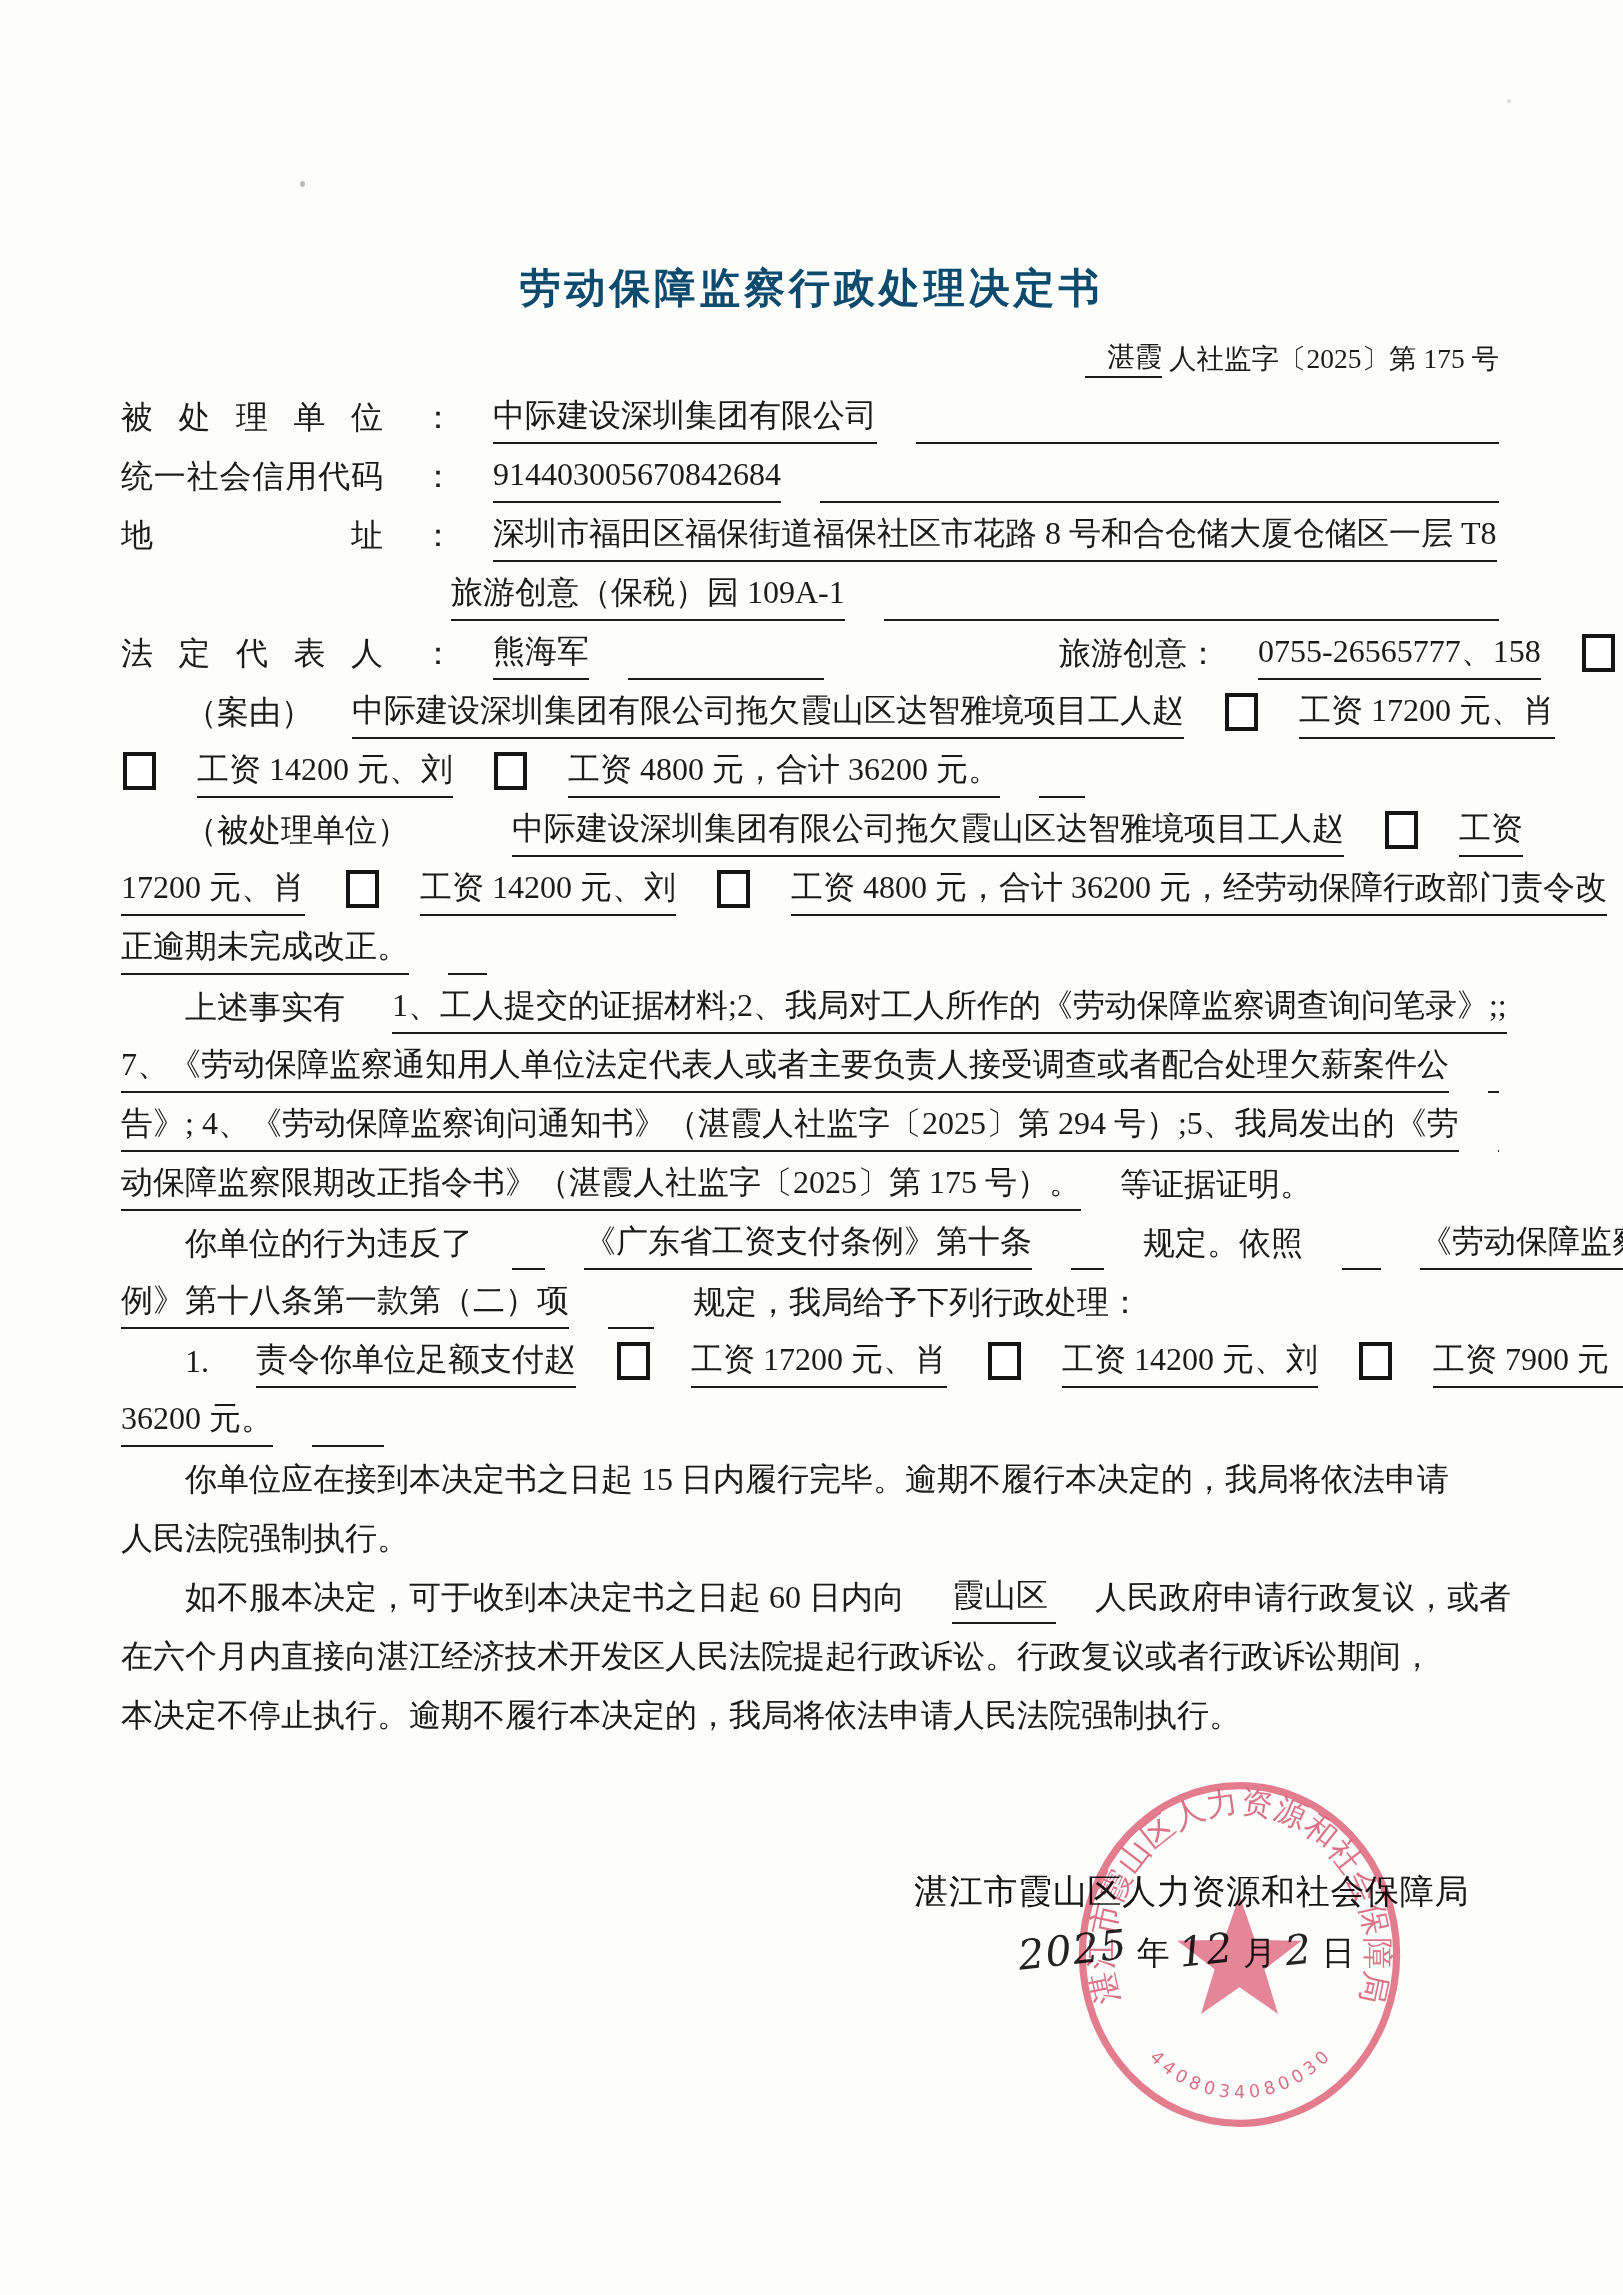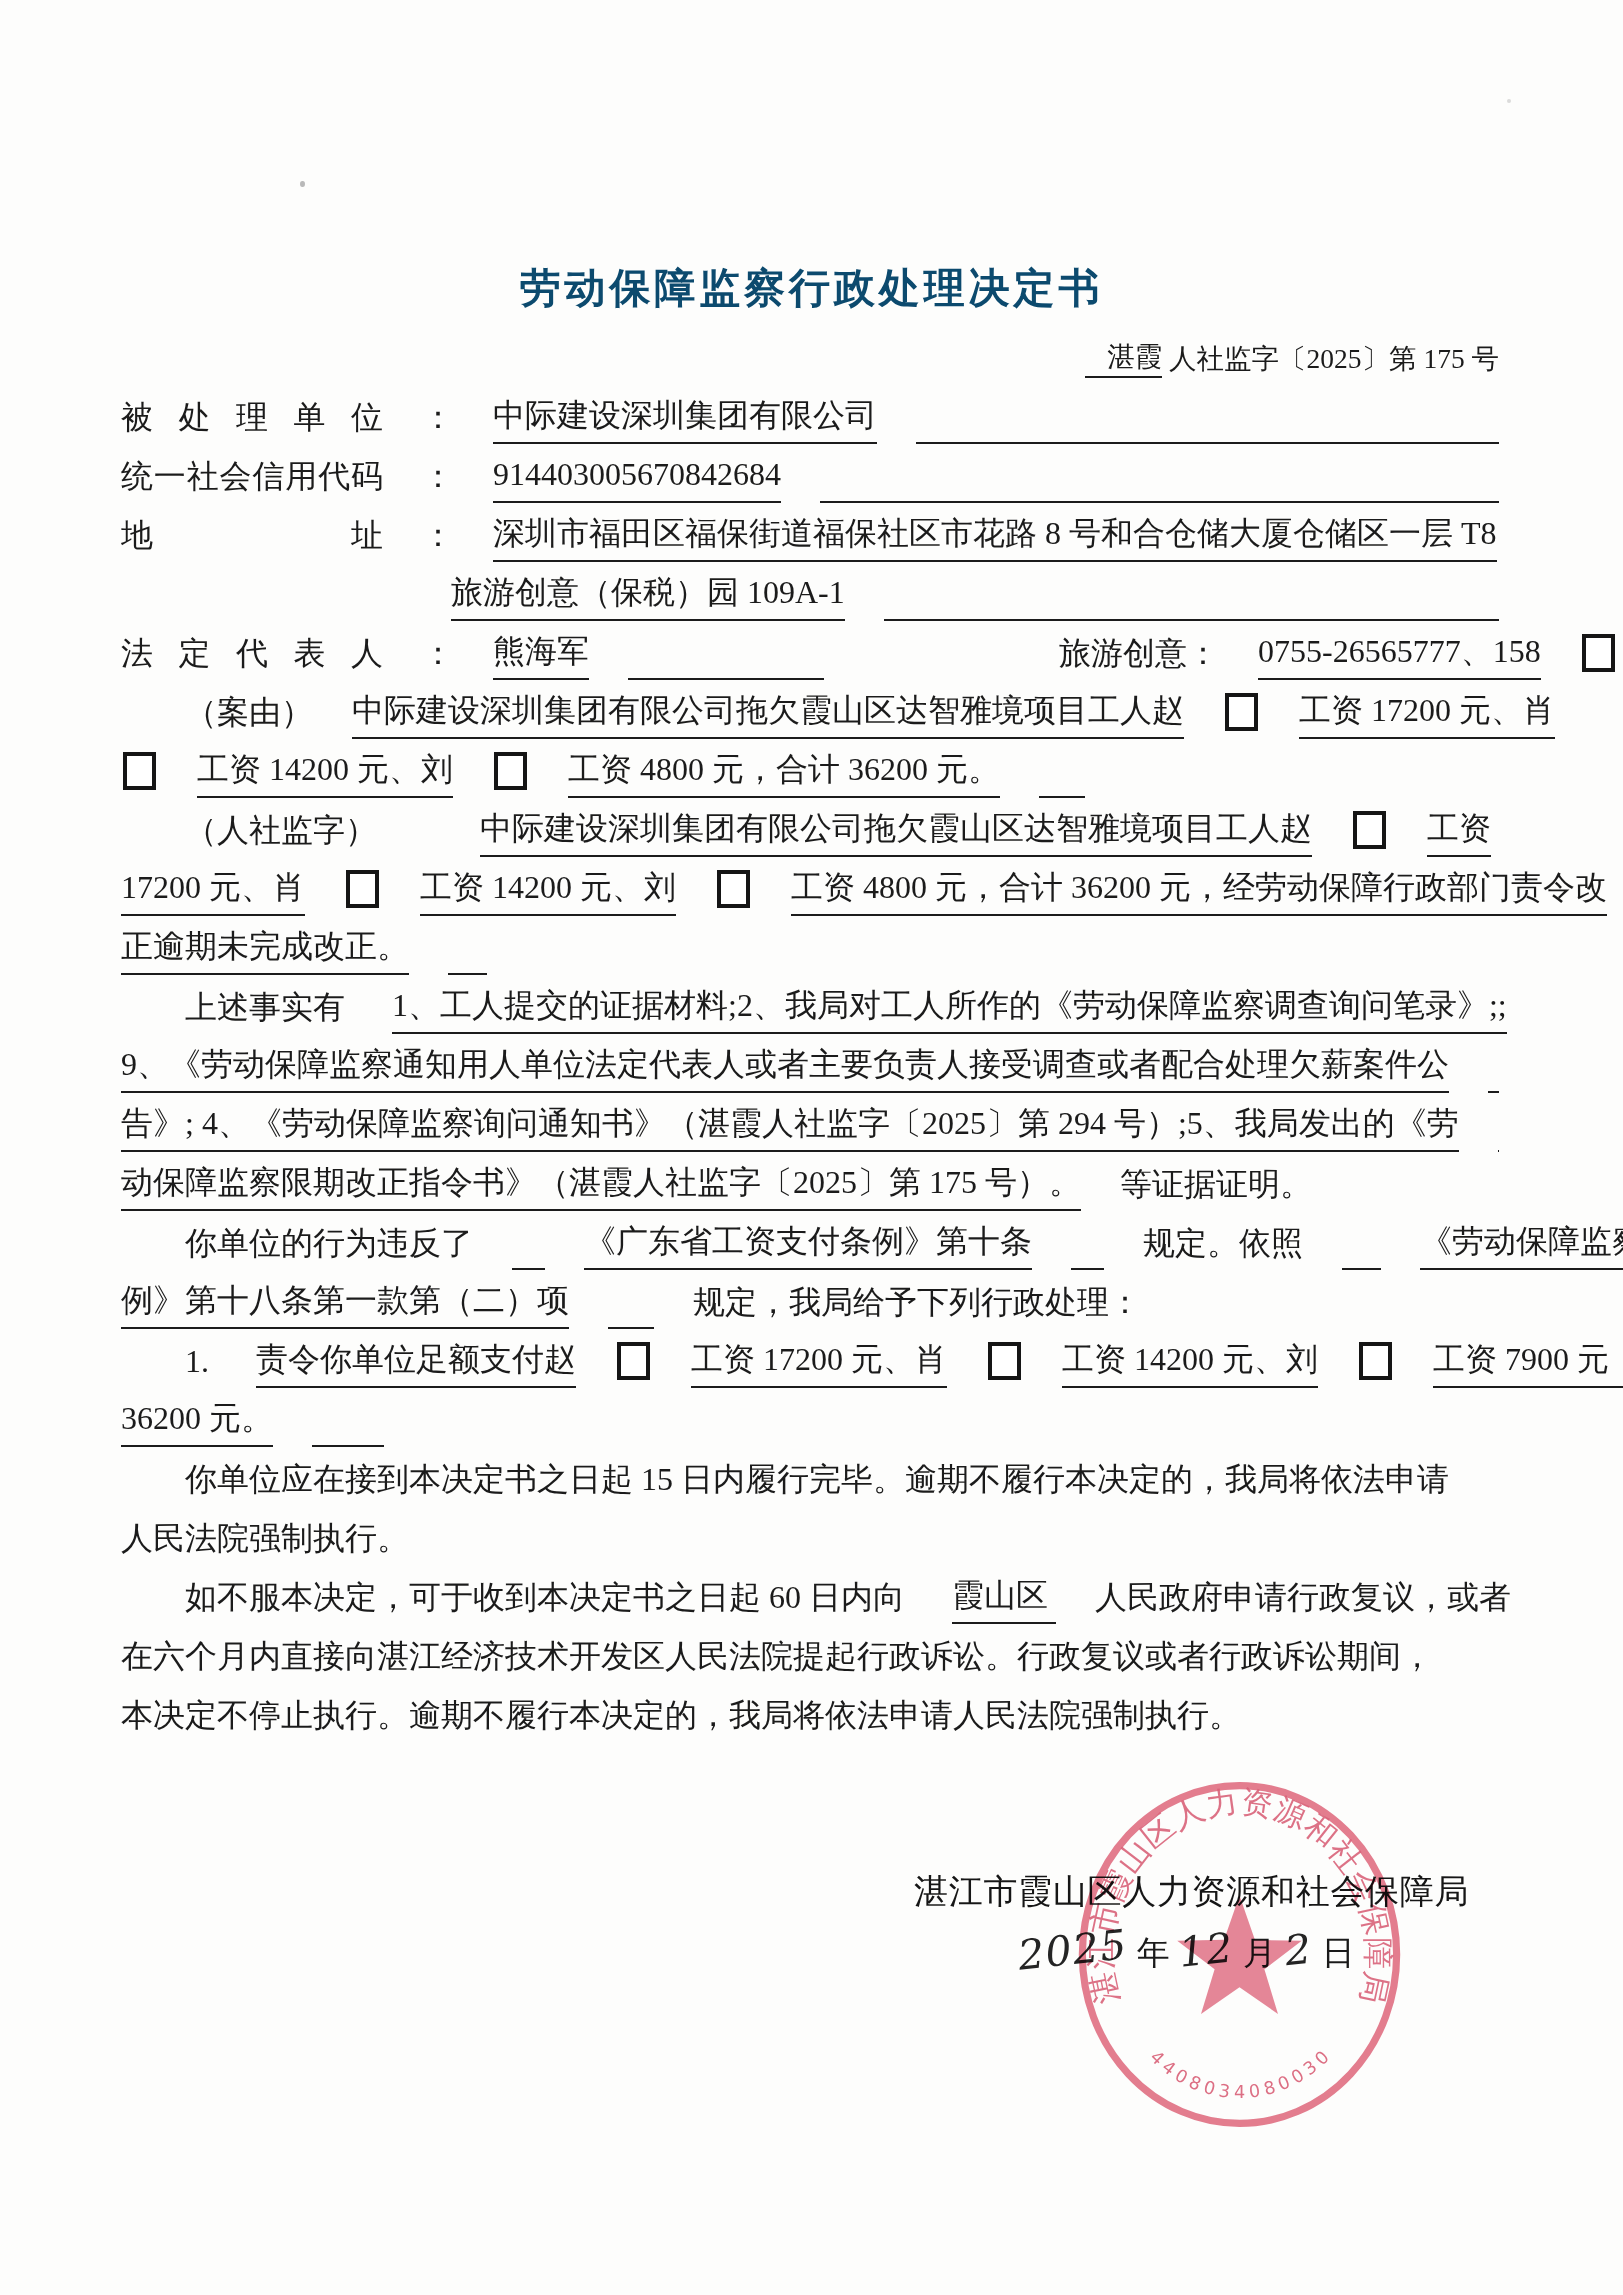--- a/index.html
+++ b/index.html
@@ -118,21 +118,21 @@
         <span class="u fill"></span>
       </div>
       <div class="line">
         <span class="redact"></span>
         <span class="u">工资 14200 元、刘</span>
         <span class="redact"></span>
         <span class="u">工资 4800 元，合计 36200 元。</span>
         <span class="u pad" style="width: 46px;"></span>
       </div>
       <div class="line">
-        <span>　　（人社监字）　　</span>
+        <span>　　（被处理单位）　　</span>
         <span class="u">中际建设深圳集团有限公司拖欠霞山区达智雅境项目工人赵</span>
         <span class="redact"></span>
         <span class="u">工资</span>
         <span class="u fill"></span>
       </div>
       <div class="line">
         <span class="u">17200 元、肖</span>
         <span class="redact"></span>
         <span class="u">工资 14200 元、刘</span>
         <span class="redact"></span>
@@ -142,21 +142,21 @@
       <div class="line">
         <span class="u">正逾期未完成改正。</span>
         <span class="u pad" style="width: 39px;"></span>
       </div>
       <div class="line">
         <span>　　上述事实有 </span>
         <span class="u">1、工人提交的证据材料;2、我局对工人所作的《劳动保障监察调查询问笔录》;;</span>
         <span class="u fill"></span>
       </div>
       <div class="line">
-        <span class="u">9、《劳动保障监察通知用人单位法定代表人或者主要负责人接受调查或者配合处理欠薪案件公</span>
+        <span class="u">7、《劳动保障监察通知用人单位法定代表人或者主要负责人接受调查或者配合处理欠薪案件公</span>
         <span class="u fill"></span>
       </div>
       <div class="line">
         <span class="u">告》; 4、《劳动保障监察询问通知书》（湛霞人社监字〔2025〕第 294 号）;5、我局发出的《劳</span>
         <span class="u fill"></span>
       </div>
       <div class="line">
         <span class="u">动保障监察限期改正指令书》（湛霞人社监字〔2025〕第 175 号）。</span>
         <span>等证据证明。</span>
       </div>

